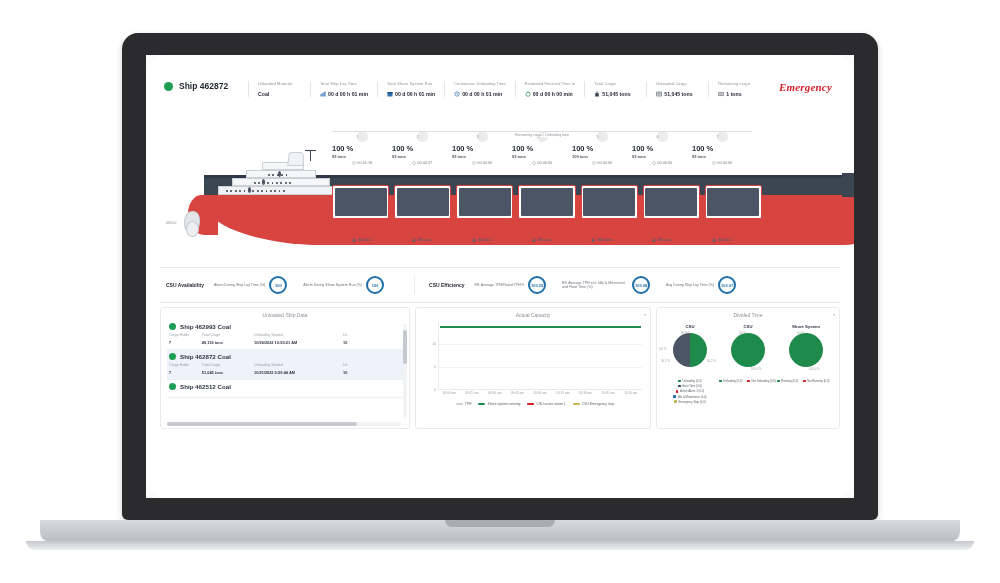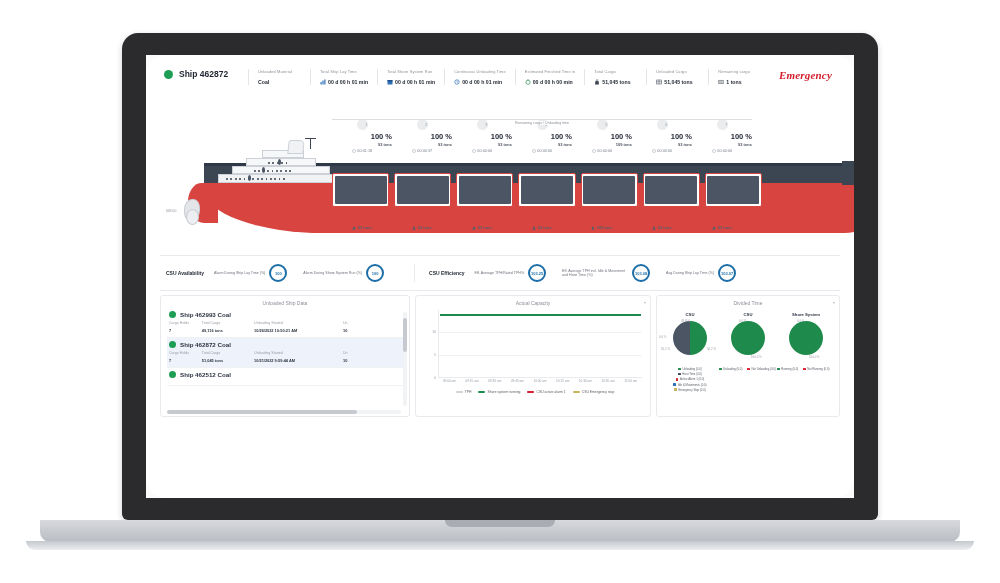--- a/index.html
+++ b/index.html
@@ -30,21 +30,21 @@
     content:""; position:absolute; left:50%; transform:translateX(-50%);
     top:0; width:110px; height:7px; background:#a9acb2; border-radius:0 0 7px 7px;
   }
   .laptop-foot {
     position: absolute; left: 26px; top: 541px; width: 948px; height: 9px;
     background: linear-gradient(#c4c7cc, #eceef1);
     border-radius: 0 0 14px 14px;
   }
 
   
-  .dash { position:absolute; inset:0; background:#ffffff; padding: 6px 8px; border-radius: 20px; }
+  .dash { position:absolute; inset:0; background:#ffffff; padding: 18px 8px; border-radius: 20px; }
 
   
   .hdr { display:flex; align-items:flex-start; height: 38px; padding: 8px 10px 0 10px; }
   .hdr-ship { display:flex; align-items:center; gap:6px; min-width:84px; }
   .dot-green { width:9px;height:9px;border-radius:50%;background:#1e9e54; display:inline-block; }
   .ship-name { font-size:8.5px; font-weight:bold; color:#1f2430; white-space:nowrap; }
   .kpi { padding:0 9px; border-left:1px solid #e3e5e9; min-width:62px; }
   .kpi:first-of-type{ border-left:none; }
   .kpi-label { font-size:3.9px; color:#8c9099; letter-spacing:.15px; white-space:nowrap; }
   .kpi-val { font-size:5.2px; color:#1f2430; font-weight:bold; white-space:nowrap;
@@ -55,21 +55,21 @@
            font-style:italic; font-weight:bold; font-size:11px; color:#d4202c;
            letter-spacing:.2px; }
 
   
   .ship-panel{ position:relative; height:152px; margin:2px 6px 0 6px; }
   .remain-band{ position:absolute; left:172px; top:9px; width:420px; text-align:center; }
   .remain-band .lbl{ font-size:3.6px; color:#8c9099; background:#fff; padding:0 4px; position:relative; z-index:2;}
   .remain-band .line{ position:absolute; left:0; right:0; top:50%; height:1px; background:#dcdee2; z-index:1;}
 
   .holds-top{ position:absolute; left:172px; top:18px; width:420px; display:flex; }
-  .hold-top{ flex:1; text-align:right; }
+  .hold-top{ flex:1; text-align:left; }
   .hold-badge{ width:11px;height:11px;border-radius:50%; background:#ebecee; color:#9aa0a8;
                font-size:4px; line-height:11px; margin:0 auto 2px auto; }
   .hold-pct{ font-size:7.5px; font-weight:bold; color:#1f2430; }
   .hold-tons{ font-size:4px; font-weight:bold; color:#4b515c; margin-top:1px;}
   .hold-time{ font-size:3.8px; color:#7d838d; margin-top:2px; display:flex; justify-content:center; gap:1.5px; align-items:center;}
   .clock-ico{ width:4px;height:4px; display:inline-block; }
 
   .vessel{ position:absolute; left:6px; top:46px; width:690px; height:88px; }
   .hull-red{ position:absolute; left:38px; top:34px; width:640px; height:52px;
              background:#d8443f; border-radius:0 0 26px 120px / 0 0 26px 44px; }

